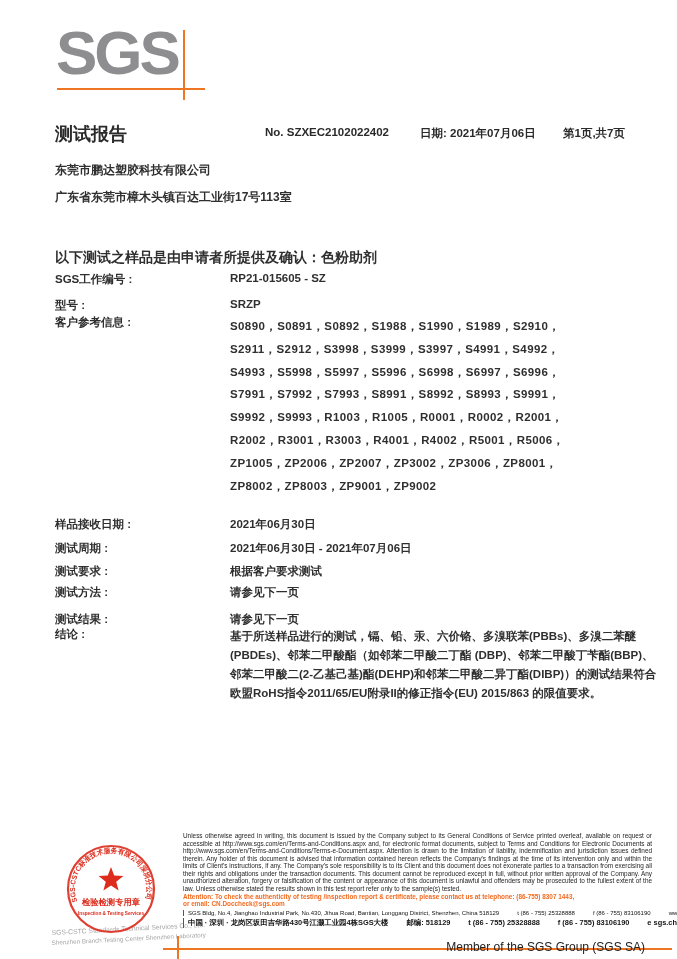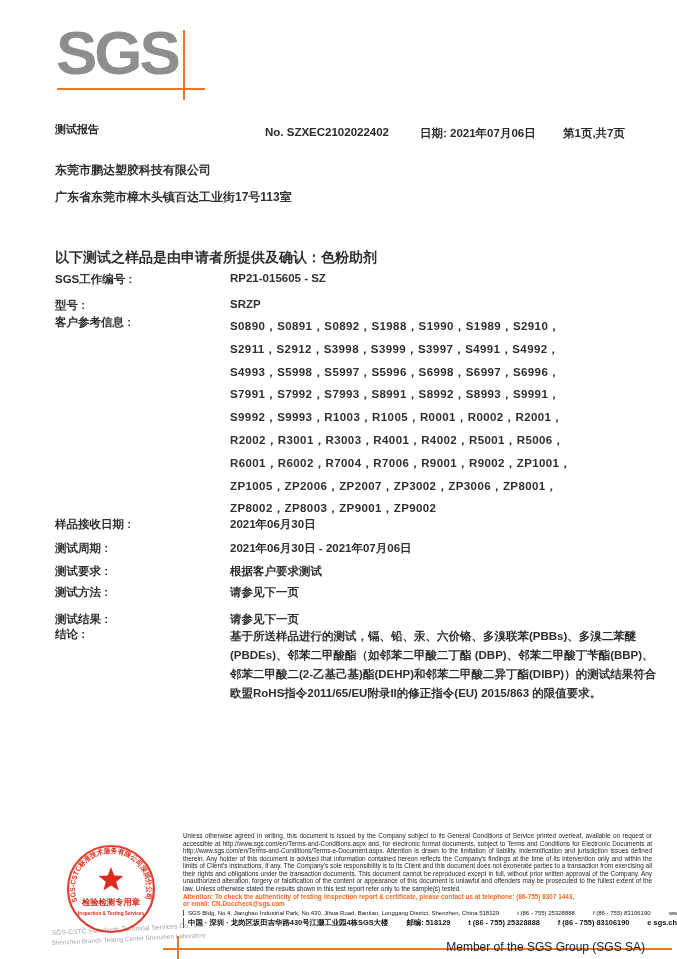--- a/index.html
+++ b/index.html
@@ -17,21 +17,21 @@
     position:absolute;left:56px;top:22px;
     font-size:62px;font-weight:bold;letter-spacing:-3px;
     color:#8e8e90;line-height:1;
   }
   .cross-v{position:absolute;background:#ee7623;}
   .cross-h{position:absolute;background:#ee7623;}
   .logo-cross-v{left:183px;top:30px;width:2px;height:70px;}
   .logo-cross-h{left:57px;top:88px;width:148px;height:2px;}
   
   .hdr{position:absolute;top:126px;font-size:11.5px;font-weight:600;color:#2a2a2a;white-space:nowrap;}
-  .hdr-title{left:55px;top:122px;font-size:11px;font-weight:bold;}
+  .hdr-title{left:55px;top:122px;font-size:18px;font-weight:bold;}
   .hdr-no{left:235px;padding-left:30px;}
   .hdr-date{left:420px;}
   .hdr-page{left:563px;}
   
   .app-line{position:absolute;left:55px;font-size:12px;font-weight:600;white-space:nowrap;}
   .app-company{top:162px;}
   .app-address{top:189px;}
   
   .intro{position:absolute;left:55px;top:249px;font-size:14px;font-weight:600;white-space:nowrap;}
   
@@ -109,21 +109,20 @@
 
   <div class="row row-ref">
     <span class="lbl">客户参考信息 :</span>
     <span class="val">
       <div>S0890，S0891，S0892，S1988，S1990，S1989，S2910，</div>
       <div>S2911，S2912，S3998，S3999，S3997，S4991，S4992，</div>
       <div>S4993，S5998，S5997，S5996，S6998，S6997，S6996，</div>
       <div>S7991，S7992，S7993，S8991，S8992，S8993，S9991，</div>
       <div>S9992，S9993，R1003，R1005，R0001，R0002，R2001，</div>
       <div>R2002，R3001，R3003，R4001，R4002，R5001，R5006，</div>
-      <div>R6001，R6002，R7004，R7006，R9001，R9002，ZP1001，</div>
       <div>ZP1005，ZP2006，ZP2007，ZP3002，ZP3006，ZP8001，</div>
       <div>ZP8002，ZP8003，ZP9001，ZP9002</div>
     </span>
   </div>
 
   <div class="row row-received">
     <span class="lbl">样品接收日期 :</span>
     <span class="val">2021年06月30日</span>
   </div>
 

